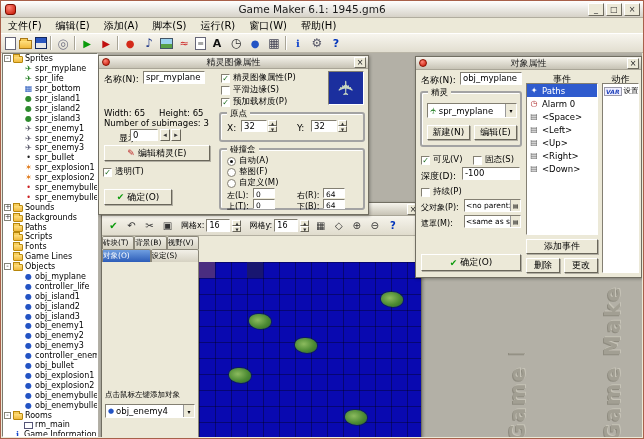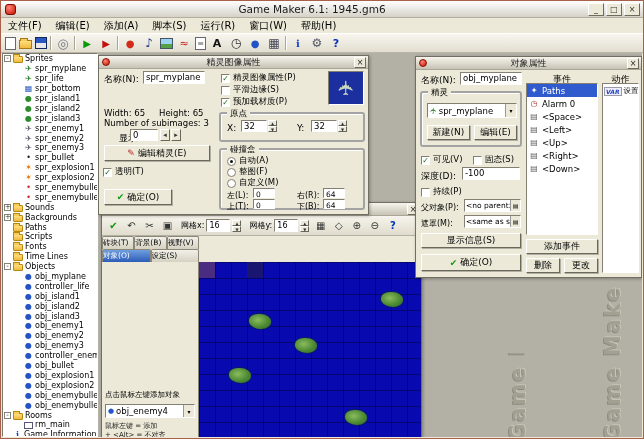--- a/index.html
+++ b/index.html
@@ -305,21 +305,21 @@
 
       <div class="trow">
         <span class="exp"></span>
         <span class="tico folder"></span>
         <span class="tlabel">Fonts</span>
       </div>
 
       <div class="trow">
         <span class="exp"></span>
         <span class="tico folder"></span>
-        <span class="tlabel">Time Lines</span>
+        <span class="tlabel">Game Lines</span>
       </div>
 
       <div class="trow">
         <span class="exp">-</span>
         <span class="tico folder"></span>
         <span class="tlabel">Objects</span>
       </div>
 
       <div class="trow child">
         <span class="exp"></span>
@@ -476,25 +476,20 @@
             <span class="rtab">设定(S)</span>
           </div>
       </div>
       <div class="rleft">
         <div class="hint">点击鼠标左键添加对象</div>
         <div class="dd" style="left:3px;top:142px;width:90px;height:14px">
           <span class="ddplane" style="color:#2353c4;font-size:7px;transform:none">●</span>
           <span>obj_enemy4</span>
           <span class="ddbtn">▾</span>
         </div>
-        <div class="tips">
-
-        <div class="tip">鼠标左键 = 添加</div>
-            <div class="tip">+ &lt;Alt&gt; = 不对齐</div>
-          </div>
       </div>
       <div class="rcanvas">
         <div>
 
         <div class="cell" style="left:0px;top:0px;background:#4a2d80"></div>
             <div class="cell" style="left:48px;top:0px;background:#181670"></div>
           </div>
         <div>
 
         <div class="island" style="left:50px;top:52px"></div>
@@ -645,23 +640,20 @@
         <span class="ival">&lt;no parent&gt;</span>
         <span class="mico">▤</span>
       </div>
 
       <span class="lbl" style="left:5px;top:161px;font-size:8px">遮罩(M):</span>
       <div class="input withmenu" style="left:48px;top:158px;width:57px;height:13px">
         <span class="ival">&lt;same as sprite&gt;</span>
         <span class="mico">▤</span>
       </div>
 
-      <div class="btn" style="left:5px;top:176px;width:100px;height:15px">
-        <span>显示信息(S)</span>
-      </div>
       <div class="btn" style="left:5px;top:197px;width:100px;height:17px">
         <span class="gcheck">✔</span>
         <span>确定(O)</span>
       </div>
 
       <span class="colhdr" style="left:110px;top:16px;width:72px">事件</span>
       <div class="listbox" style="left:110px;top:26px;width:72px;height:152px">
 
           <div class="evrow selected">
             <span class="evico create-event">✦</span>

